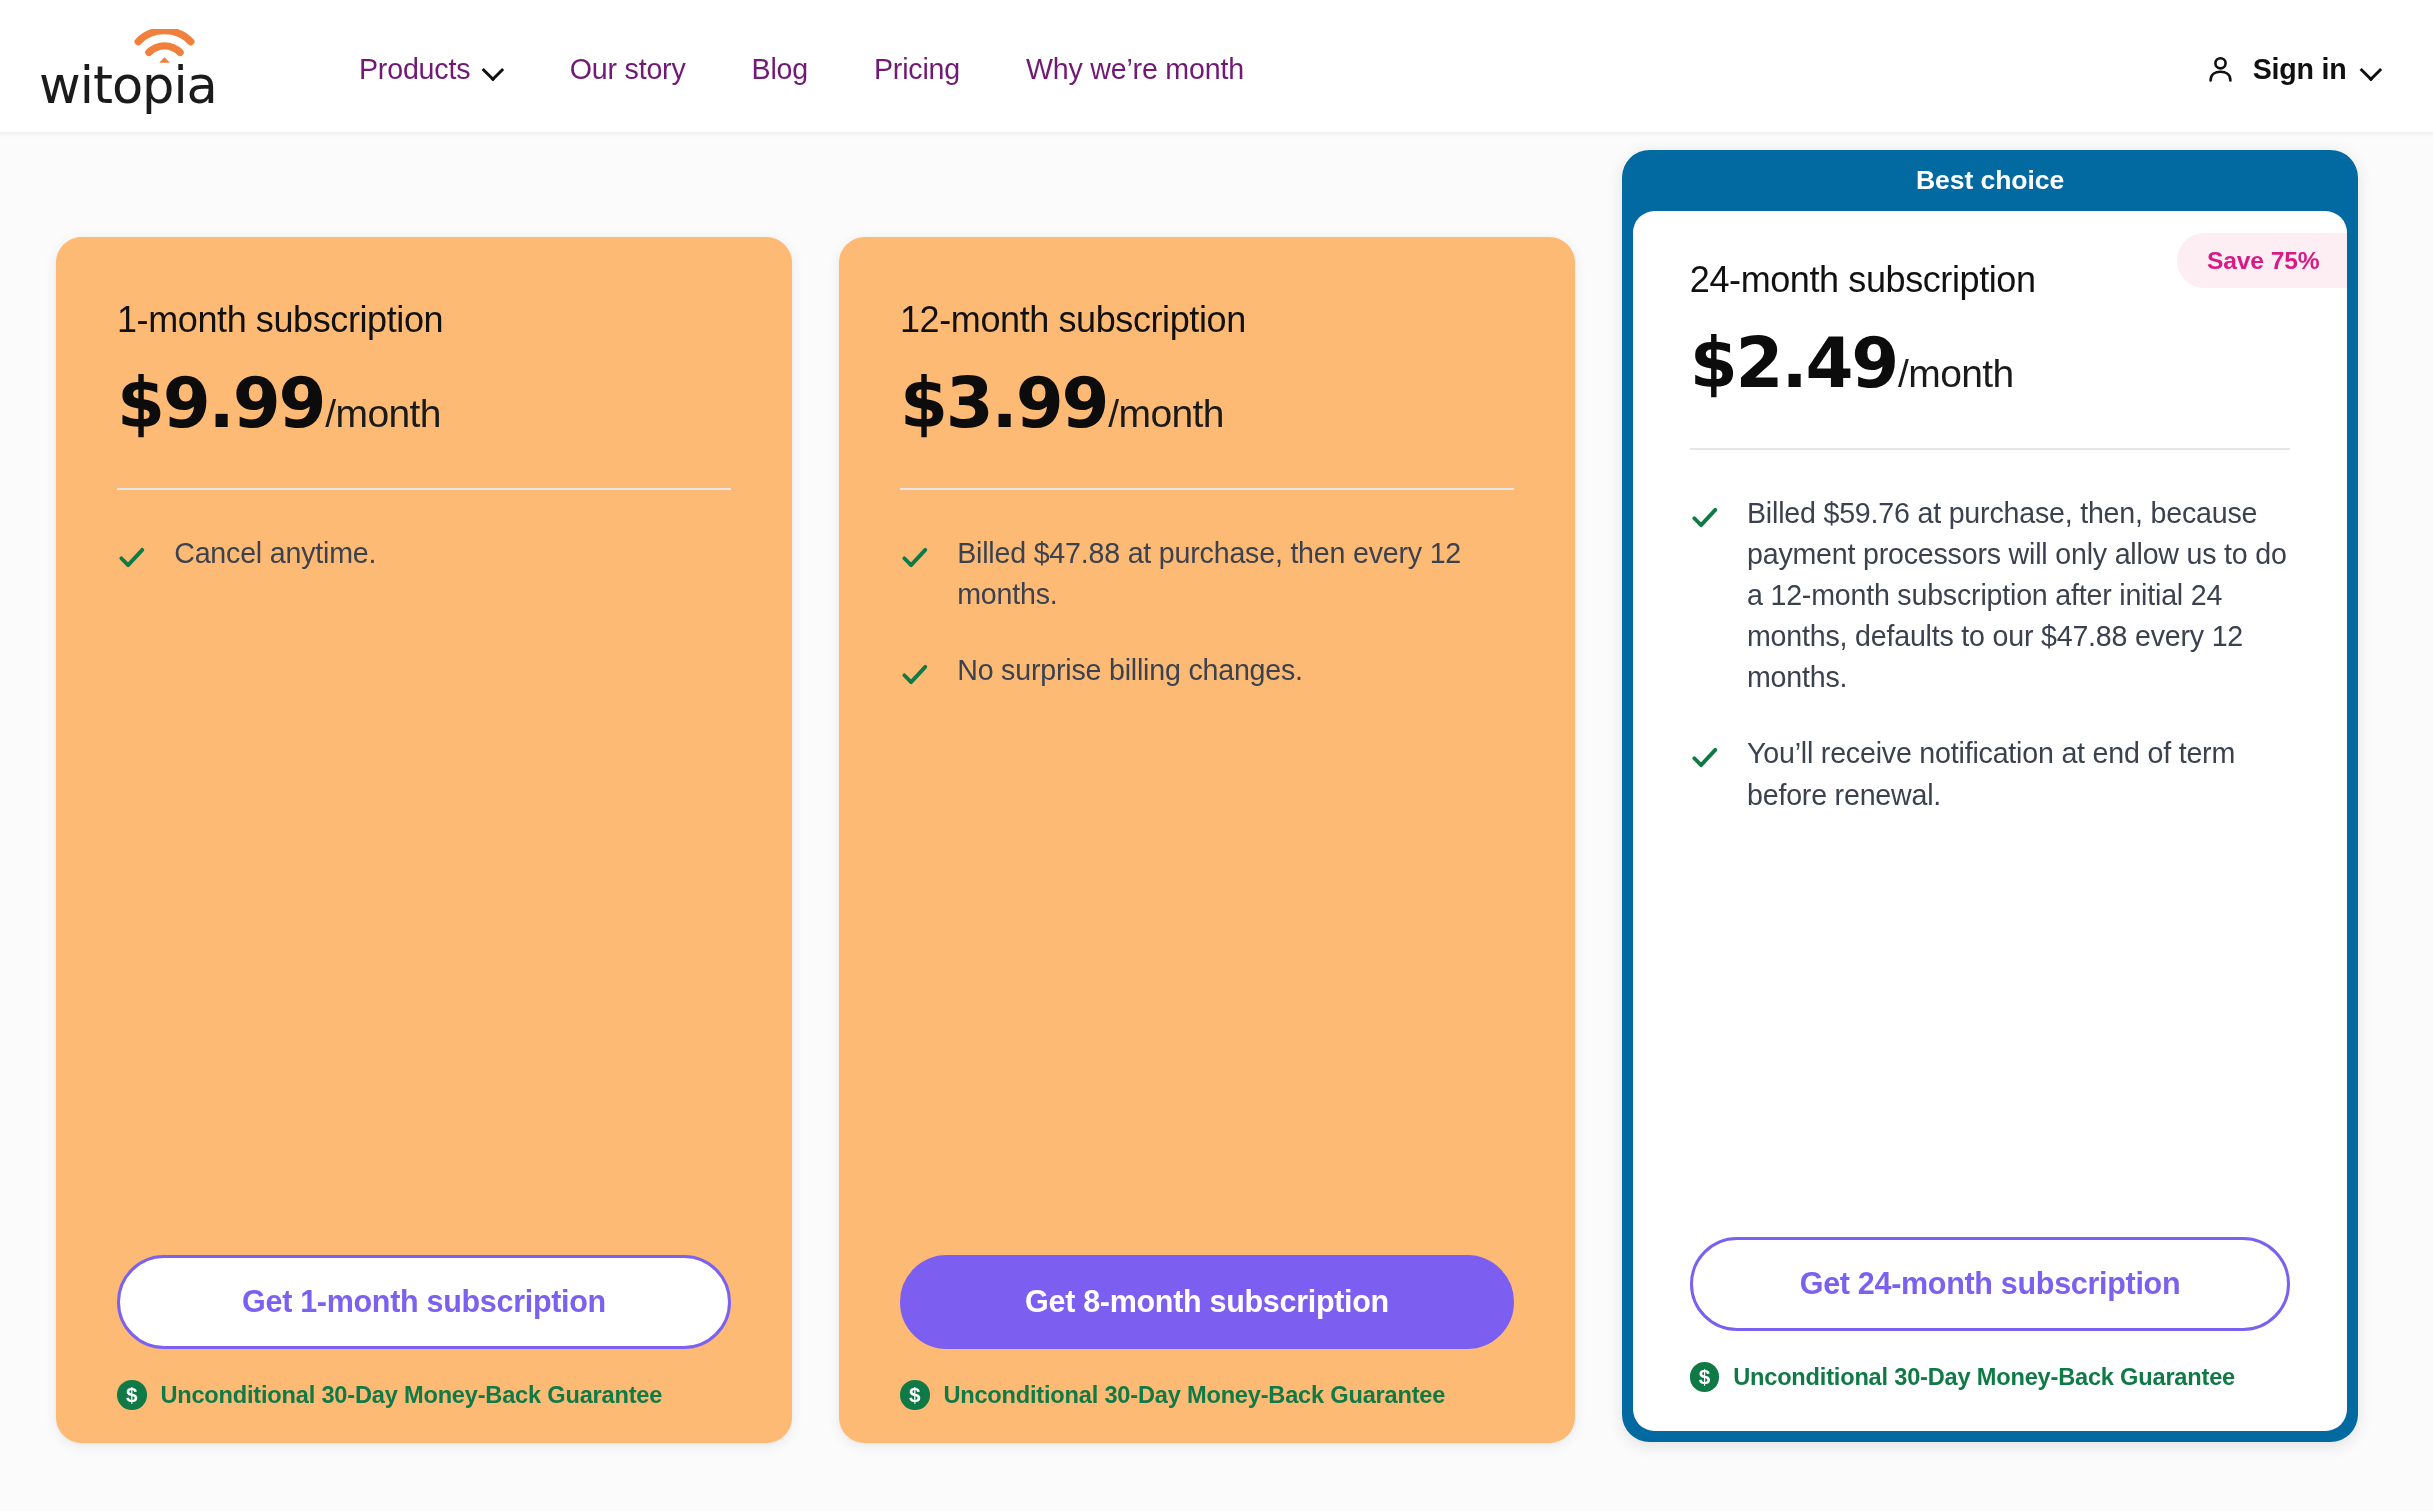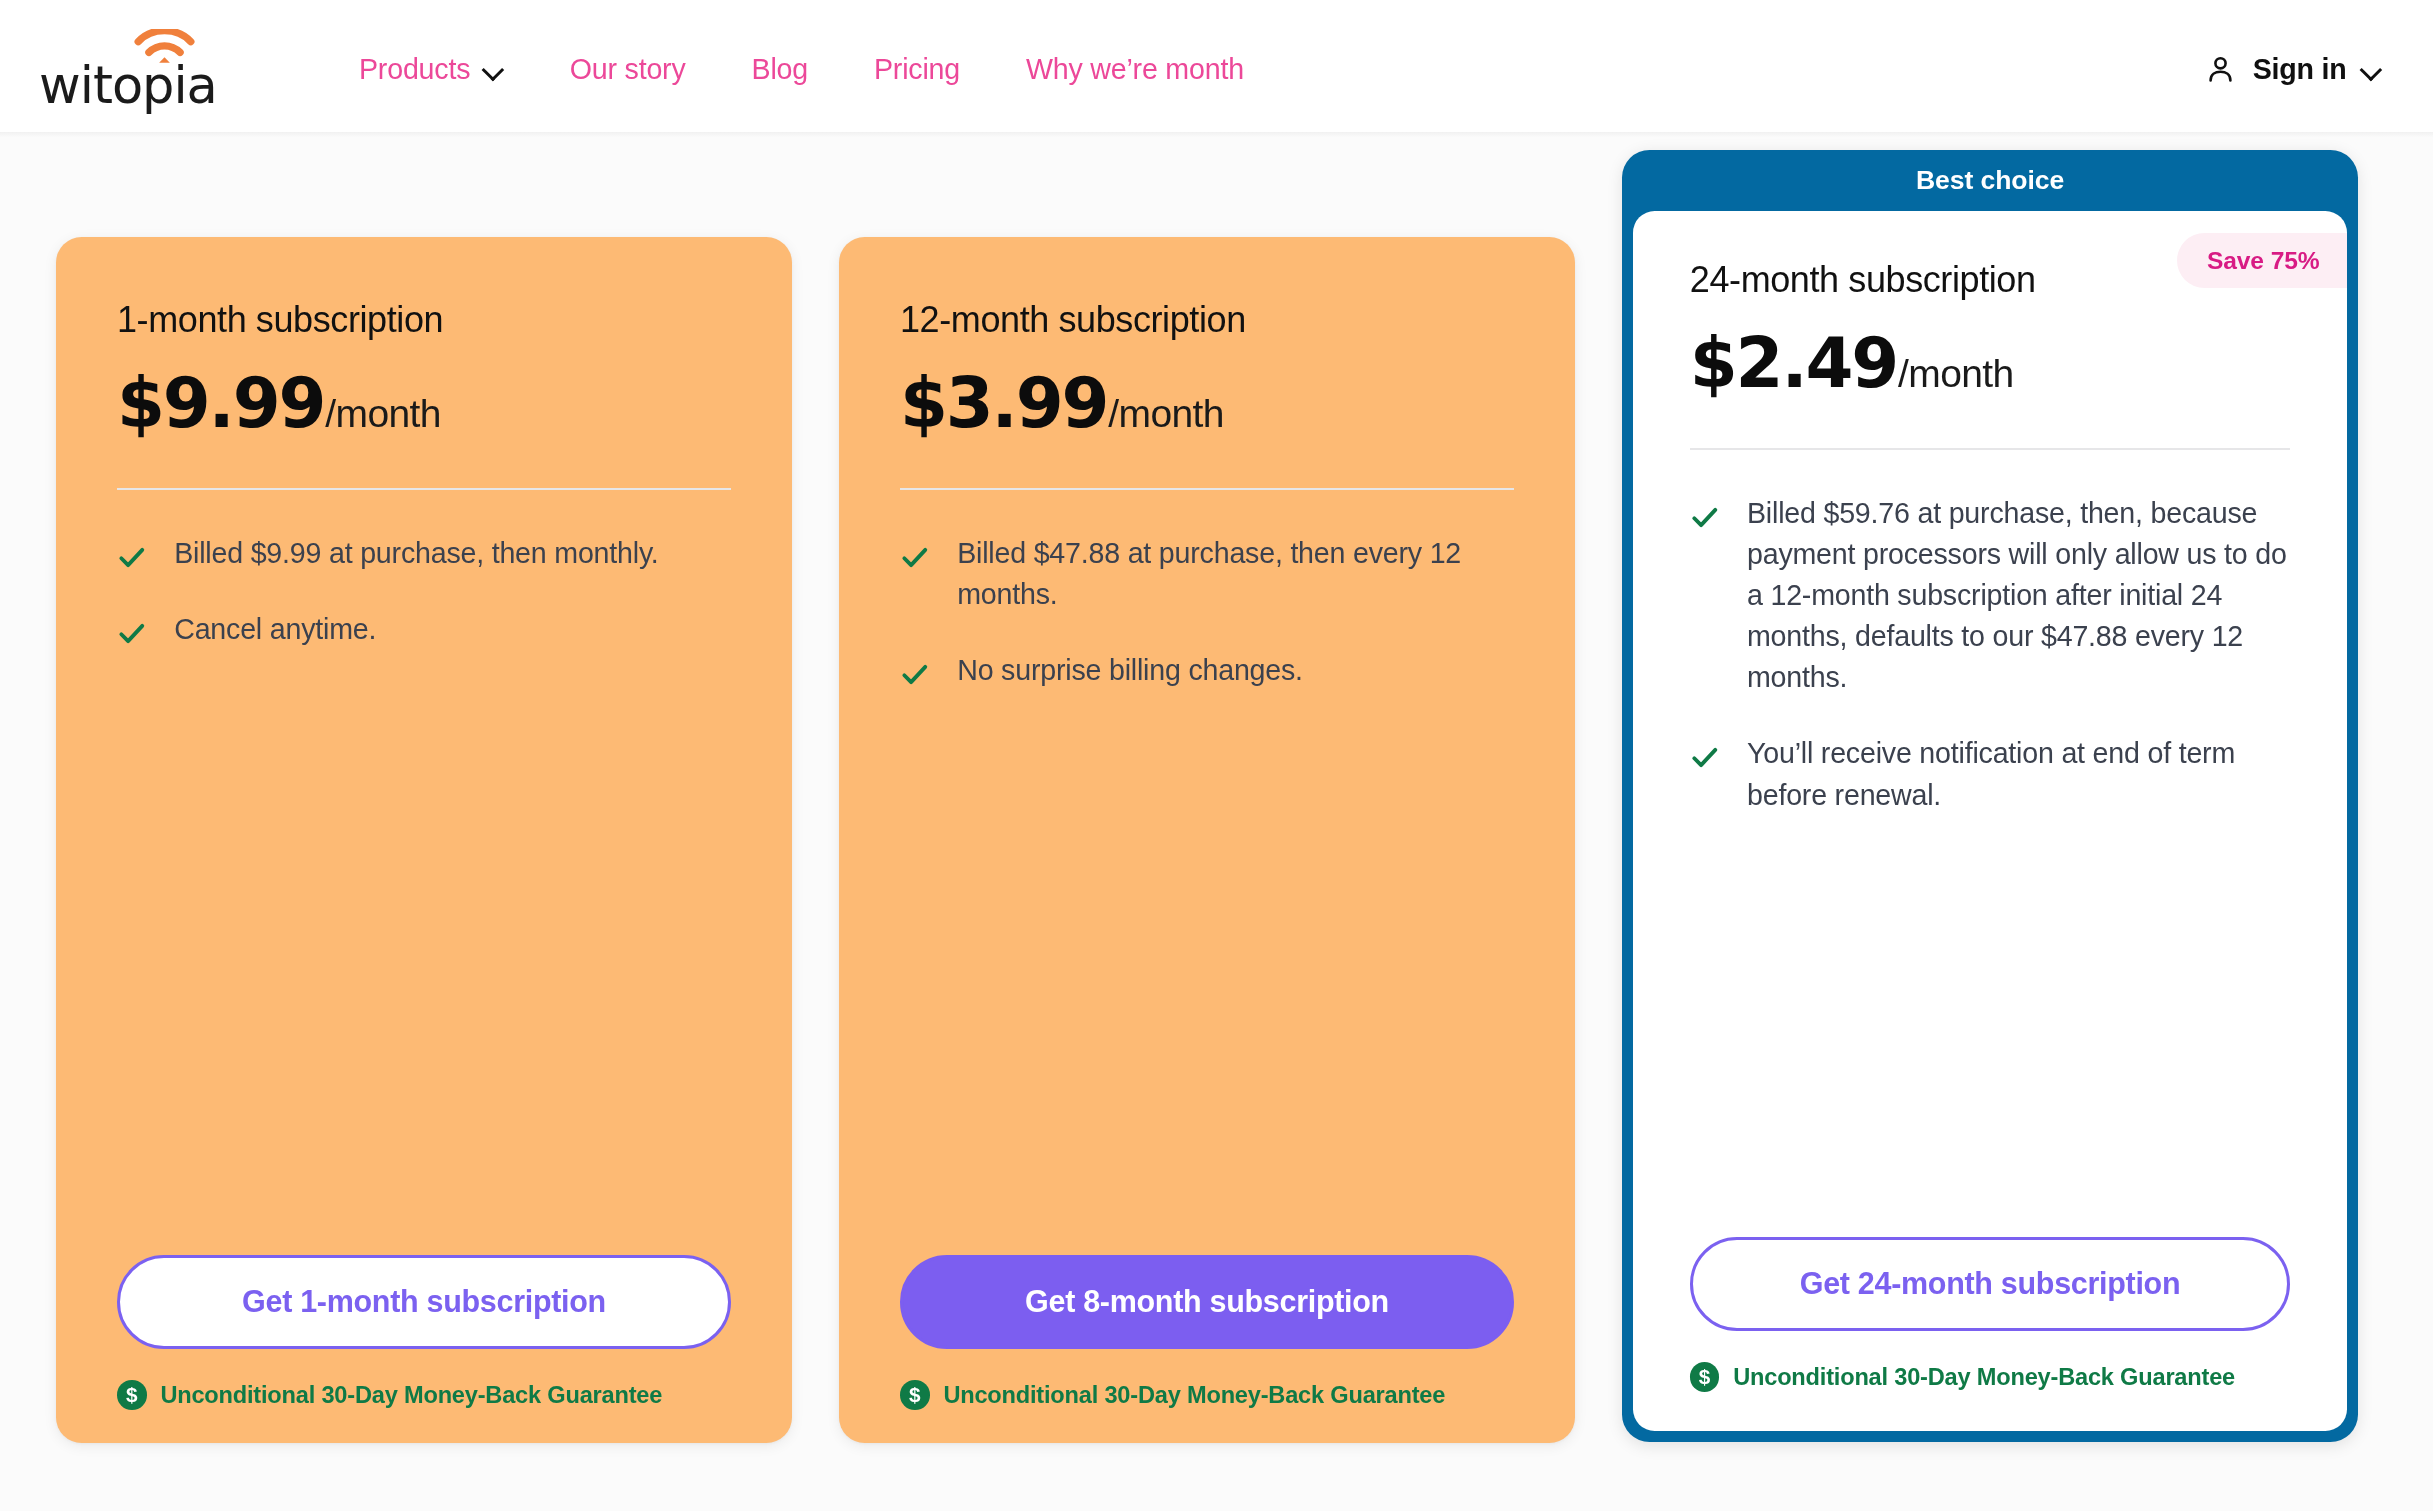--- a/index.html
+++ b/index.html
@@ -54,21 +54,21 @@
 
   .nav {
     display: flex;
     align-items: center;
     margin-left: 108px;
     gap: 0px;
   }
   .nav-item {
     font-size: 28.6px;
     font-weight: 500;
-    color: #ec4899;
+    color: #701a75;
     letter-spacing: -0.2px;
     padding: 9.9px 33px;
     display: flex;
     align-items: center;
     gap: 13.8px;
     cursor: pointer;
     white-space: nowrap;
   }
   .chev {
     display: inline-block;
@@ -321,26 +321,20 @@
 <div class="cards">
 
   <div class="card">
     <div class="card-title">1-month subscription</div>
     <div class="price-row">
       <span class="price-main">$9.99</span>
       <span class="price-suffix">/month</span>
     </div>
     <div class="divider"></div>
     <div class="features">
-      <div class="feature">
-        <svg class="check" viewBox="0 0 24 24">
-            <path d="M3.5 12.6 L9 18.2 L20.5 5.8" fill="none" stroke="#0f7a46" stroke-width="3.1" stroke-linecap="round" stroke-linejoin="round"></path>
-          </svg>
-        <span class="feature-text">Billed $9.99 at purchase, then monthly.</span>
-      </div>
       <div class="feature">
         <svg class="check" viewBox="0 0 24 24">
             <path d="M3.5 12.6 L9 18.2 L20.5 5.8" fill="none" stroke="#0f7a46" stroke-width="3.1" stroke-linecap="round" stroke-linejoin="round"></path>
           </svg>
         <span class="feature-text">Cancel anytime.</span>
       </div>
     </div>
     <div class="spacer"></div>
     <button class="cta outline">Get 1-month subscription</button>
     <div class="guarantee">

